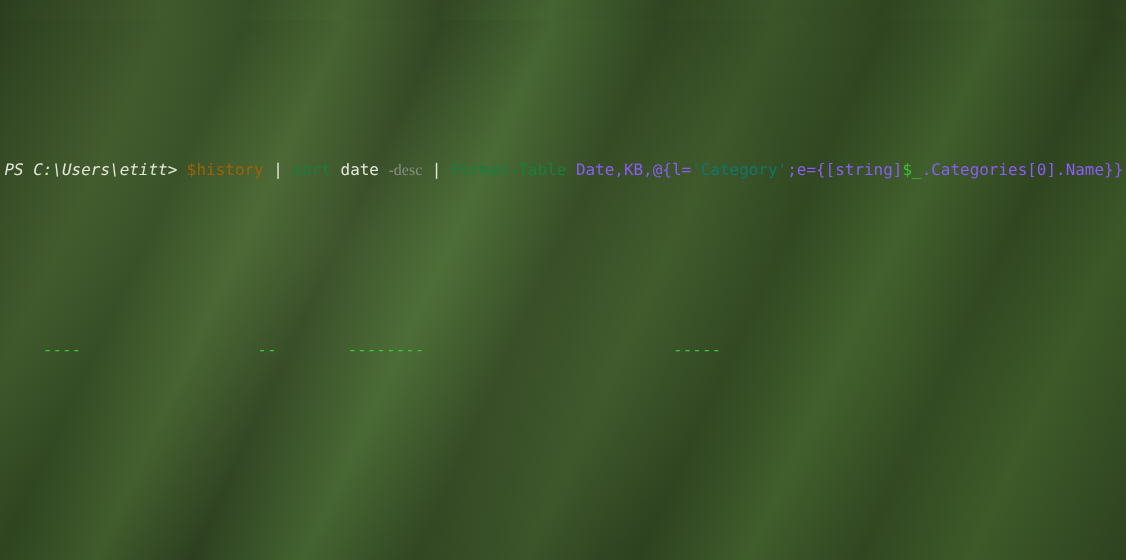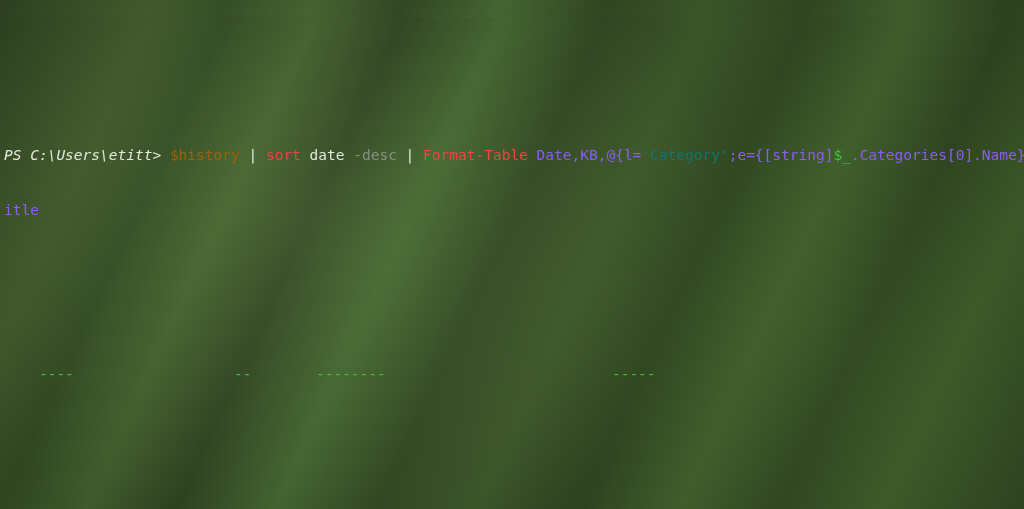--- a/index.html
+++ b/index.html
@@ -15,23 +15,23 @@
     background:
       radial-gradient(ellipse 600px 500px at 30% 40%, rgba(180,220,130,0.15), transparent 70%),
       radial-gradient(ellipse 400px 600px at 80% 60%, rgba(80,120,50,0.25), transparent 75%),
       linear-gradient(115deg, #2a3d1e 0%, #3b5328 12%, #2e4520 18%, #3f5a2b 25%, #2a3d1e 32%, #40602e 40%, #2e4320 48%, #3a5328 56%, #2c401f 64%, #3e5a2b 72%, #2b3e1e 80%, #3a5527 88%, #2a3d1e 100%);
     white-space: pre;
   }
   #wrap { padding: 0 4px; }
   .prompt-line .ps   { color: #e3e8dc; font-style: italic; }
   .prompt-line .cmd1 { color: #a16207; }
   .prompt-line .pipe { color: #e3e8dc; }
-  .prompt-line .kw   { color: #ef4444; }
+  .prompt-line .kw   { color: #15803d; }
   .prompt-line .arg  { color: #e3e8dc; }
-  .prompt-line .opt  { color: #8a8f86; }
+  .prompt-line .opt  { color: #8a8f86; font-family: Liberation Serif, serif; }
   .prompt-line .brace{ color: #8b5cf6; }
   .prompt-line .str  { color: #0f766e; }
   .prompt-line .var  { color: #3bc43b; }
 
   .hdr { color: #35ca35; }
 
   .row span { display: inline-block; vertical-align: top; }
   .c-date  { width: 195px; }
   .c-kb    { width: 82px; }
   .c-cat   { width: 296px; }
@@ -40,21 +40,20 @@
   .blank { height: 18px; }
 </style>
 </head>
 <body>
 
 
 
 <div id="wrap">
 
   <div class="prompt-line"><span class="ps">PS C:\Users\etitt&gt; </span><span class="cmd1">$history</span><span class="pipe"> | </span><span class="kw">sort</span><span class="arg"> date </span><span class="opt">-desc</span><span class="pipe"> | </span><span class="kw">Format-Table</span><span class="brace"> Date,KB,@{l=</span><span class="str">'Category'</span><span class="brace">;e={[string]</span><span class="var">$_</span><span class="brace">.Categories[0].Name}},T</span></div>
-  <div class="prompt-line"><span class="brace">itle</span></div>
 
   <div class="blank"></div>
 
   <div class="row hdr">
     <span class="c-date">----</span><span class="c-kb">--</span><span class="c-cat">--------</span><span class="c-title">-----</span>
   </div>
 
   
 
 </div>

